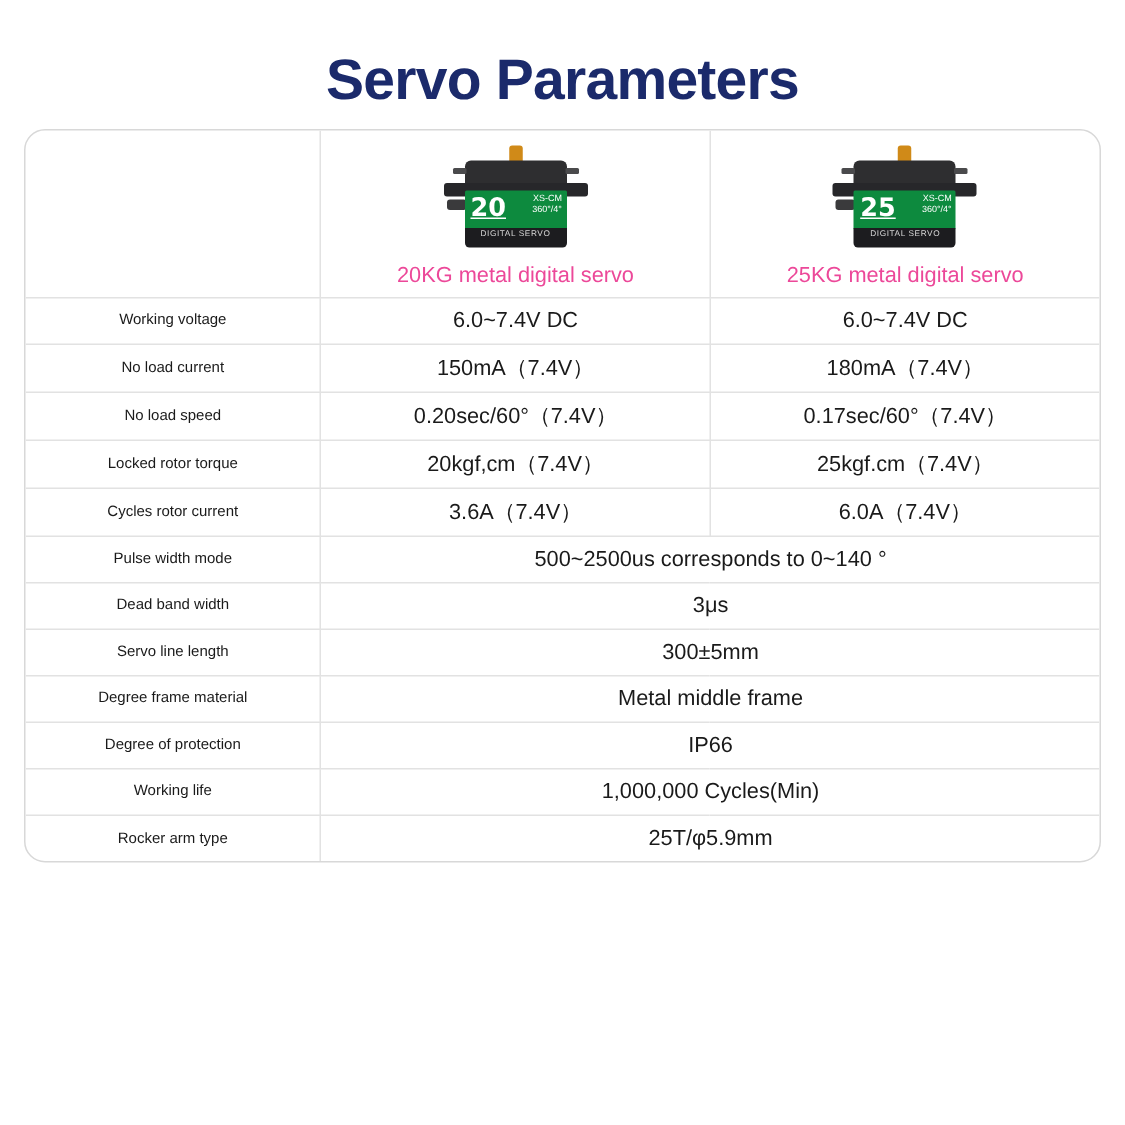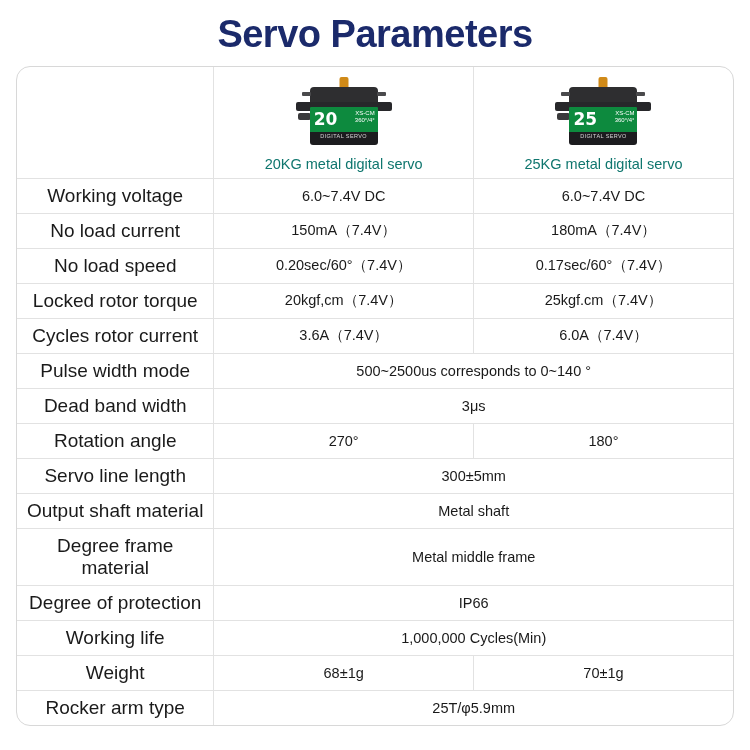--- a/index.html
+++ b/index.html
@@ -17,20 +17,21 @@
   }
   #title {
     text-align: center;
     font-size: 38px;
     font-weight: bold;
     color: #1b2a6b;
     letter-spacing: -0.5px;
     padding-top: 14px;
     padding-bottom: 10px;
     line-height: 1.1;
+    margin-top: 20px;
   }
   #table-wrap {
     margin: 0 16px;
     border: 1px solid #d8d8d8;
     border-radius: 14px;
     overflow: hidden;
     background: #fff;
   }
   table {
     width: 100%;
@@ -43,21 +44,21 @@
   td {
     border: 1px solid #e2e2e2;
     text-align: center;
     vertical-align: middle;
     font-size: 14.5px;
     color: #1a1a1a;
     padding: 6px 4px;
     height: 31px;
   }
   td.label {
-    font-size: 19px;
+    font-size: 10px;
   }
   tr.header-row td {
     border-top: none;
     padding: 0;
     height: auto;
   }
   tr.header-row td:first-child { border-left: none; }
   tr.header-row td:last-child { border-right: none; }
   tr td:first-child { border-left: none; }
   tr td:last-child { border-right: none; }
@@ -67,21 +68,21 @@
     display: flex;
     flex-direction: column;
     align-items: center;
     justify-content: flex-end;
     padding: 10px 0 6px 0;
     height: 100%;
   }
   .head-caption {
     font-size: 14.5px;
     margin-top: 7px;
-    color: #0f766e;
+    color: #ec4899;
   }
 
   
   .servo {
     position: relative;
     width: 96px;
     height: 72px;
   }
   .servo .horn {
     position: absolute;
@@ -128,20 +129,21 @@
     overflow: hidden;
   }
   .servo .num {
     position: absolute;
     left: 4px; top: 1px;
     font-size: 17px;
     font-weight: bold;
     color: #ffffff;
     line-height: 22px;
     font-family: "DejaVu Sans", sans-serif;
+    text-decoration: underline;
   }
   .servo .code {
     position: absolute;
     right: 3px; top: 3px;
     font-size: 6px;
     color: #ffffff;
     text-align: right;
     line-height: 7px;
   }
   .servo .code b { font-weight: normal; }
@@ -258,48 +260,34 @@
           </tr>
           <tr>
             <td class="label">Pulse width mode</td>
             <td colspan="2">500~2500us corresponds to 0~140 °</td>
           </tr>
           <tr>
             <td class="label">Dead band width</td>
             <td colspan="2">3μs</td>
           </tr>
           <tr>
-            <td class="label">Rotation angle</td>
-            <td>270°</td>
-            <td>180°</td>
-          </tr>
-          <tr>
             <td class="label">Servo line length</td>
             <td colspan="2">300±5mm</td>
           </tr>
           <tr>
-            <td class="label">Output shaft material</td>
-            <td colspan="2">Metal shaft</td>
-          </tr>
-          <tr>
             <td class="label">Degree frame material</td>
             <td colspan="2">Metal middle frame</td>
           </tr>
           <tr>
             <td class="label">Degree of protection</td>
             <td colspan="2">IP66</td>
           </tr>
           <tr>
             <td class="label">Working life</td>
             <td colspan="2">1,000,000 Cycles(Min)</td>
-          </tr>
-          <tr>
-            <td class="label">Weight</td>
-            <td>68±1g</td>
-            <td>70±1g</td>
           </tr>
           <tr>
             <td class="label">Rocker arm type</td>
             <td colspan="2">25T/φ5.9mm</td>
           </tr>
         </tbody>
     </table>
   </div>
 
 </div>

